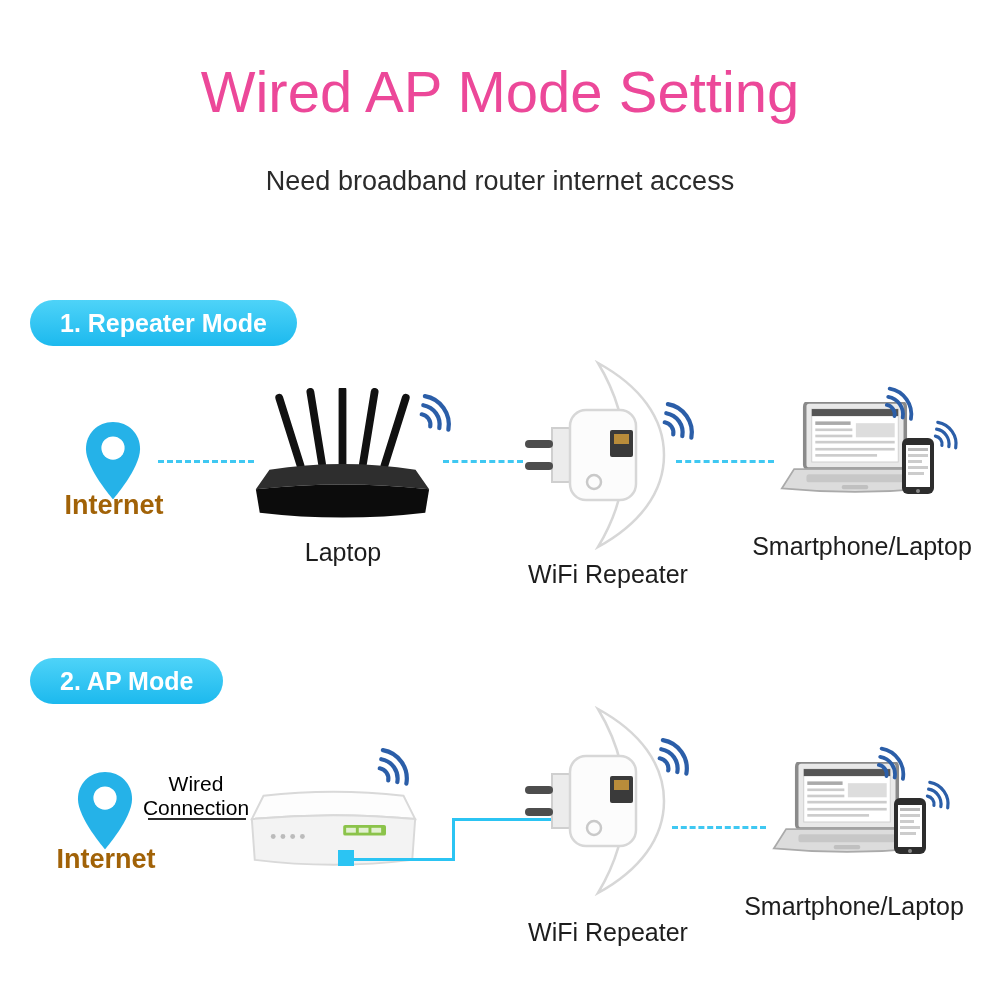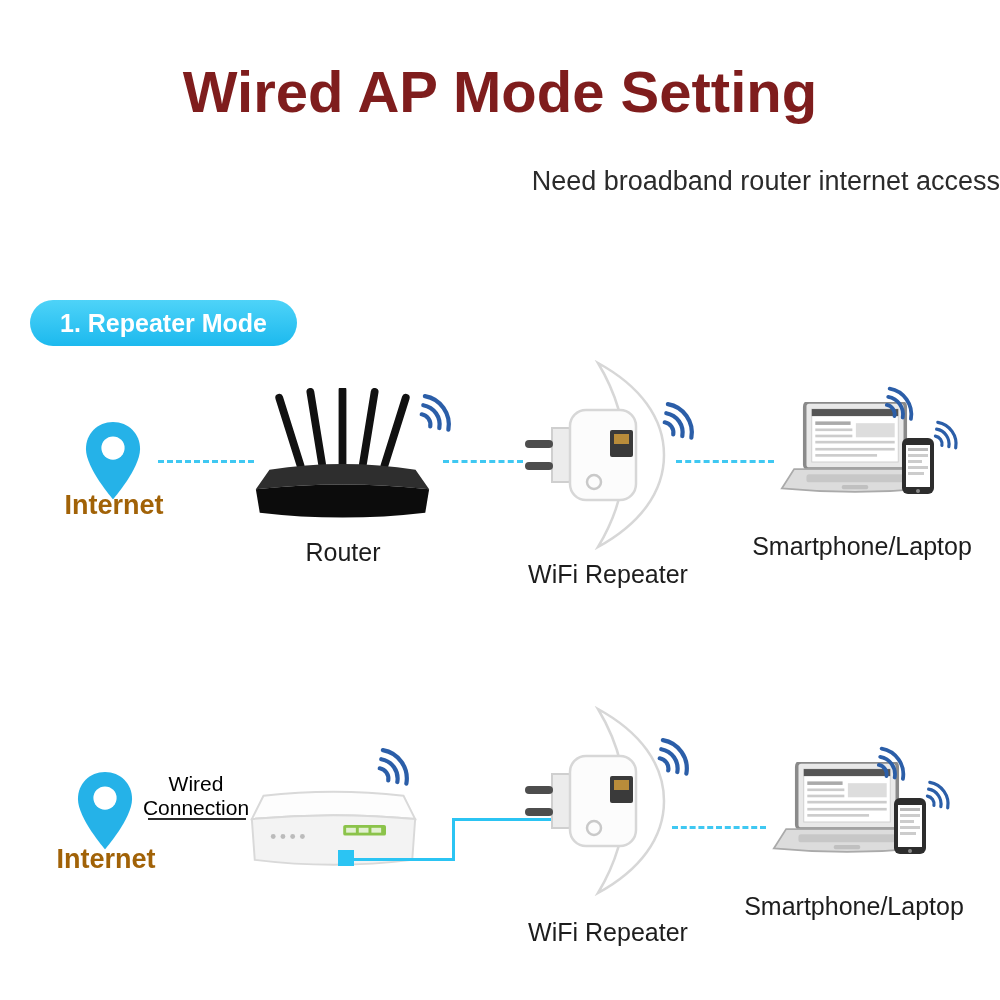--- a/index.html
+++ b/index.html
@@ -2,25 +2,25 @@
 <html><head>
 <meta charset="utf-8">
 <style>
   html, body { margin:0; padding:0; background:#ffffff; }
   .canvas {
     position:relative; width:1000px; height:1000px; background:#ffffff;
     font-family:"Liberation Sans", sans-serif; overflow:hidden; margin:0 auto;
   }
   .title {
     position:absolute; top:58px; left:0; width:100%; margin:0;
-    text-align:center; font-size:58px; font-weight:700; color:#7f1d1d;
+    text-align:center; font-size:58px; font-weight:400; color:#ec4899;
   }
   .subtitle {
     position:absolute; top:166px; left:0; width:100%;
-    text-align:right; font-size:27px; color:#2b2b2b;
+    text-align:center; font-size:27px; color:#2b2b2b;
   }
   .pill {
     position:absolute; height:46px; padding:0 30px;
     display:inline-flex; align-items:center; justify-content:center;
     background:linear-gradient(180deg,#4ed3f8,#1cb9ee);
     color:#ffffff; font-size:25px; font-weight:700; border-radius:26px;
     white-space:nowrap;
   }
   .dash { position:absolute; border-top:3px dashed #3FC8F2; height:0; }
   .solid-h { position:absolute; height:3px; background:#2BC4F3; }
@@ -68,21 +68,21 @@
   </div>
   <div class="dev" style="left:412px; top:380px; width:42px;">
     <svg viewBox="0 0 32 42">
         <g fill="none" stroke="#2B5EA8" stroke-width="3.2" stroke-linecap="round">
       <path d="M7.4 26.1 A8 8 0 0 1 13.9 35.4"></path>
       <path d="M8.6 19.2 A15 15 0 0 1 20.8 36.6"></path>
       <path d="M9.8 12.3 A22 22 0 0 1 27.7 37.8"></path>
     </g>
       </svg>
   </div>
-  <div class="node-label" style="left:258px; top:538px; width:170px;">Router</div>
+  <div class="node-label" style="left:258px; top:538px; width:170px;">Laptop</div>
 
   <div class="dash" style="left:443px; top:460px; width:80px;"></div>
 
   <div class="dev" style="left:522px; top:360px; width:150px;">
     <svg viewBox="0 0 150 190">
       <path d="M76 3 C118 26 142 58 142 95 C142 132 118 164 76 187 C94 157 103 127 103 95 C103 63 94 33 76 3 Z" fill="#ffffff" stroke="#d7d7d7" stroke-width="2.5"></path>
       <path d="M30 68 h16 a10 10 0 0 1 10 10 v34 a10 10 0 0 1 -10 10 h-16 Z" fill="#ececec" stroke="#cfcfcf" stroke-width="2"></path>
       <rect x="3" y="80" width="28" height="8" rx="4" fill="#4d4d4d"></rect>
       <rect x="3" y="102" width="28" height="8" rx="4" fill="#4d4d4d"></rect>
       <rect x="48" y="50" width="66" height="90" rx="16" fill="#fcfcfc" stroke="#d7d7d7" stroke-width="2.5"></rect>
@@ -146,20 +146,21 @@
     <svg viewBox="0 0 32 42">
         <g fill="none" stroke="#2B5EA8" stroke-width="3.2" stroke-linecap="round">
       <path d="M7.4 26.1 A8 8 0 0 1 13.9 35.4"></path>
       <path d="M8.6 19.2 A15 15 0 0 1 20.8 36.6"></path>
       <path d="M9.8 12.3 A22 22 0 0 1 27.7 37.8"></path>
     </g>
       </svg>
   </div>
   <div class="node-label" style="left:752px; top:532px; width:220px;">Smartphone/Laptop</div>
 
+  <div class="pill" style="left:30px; top:658px;">2. AP Mode</div>
 
   <div class="dev" style="left:76px; top:770px; width:58px;">
     <svg viewBox="0 0 60 84">
       <path d="M30 2 C14 2 2 14 2 30 c0 20 28 52 28 52 s28 -32 28 -52 C58 14 46 2 30 2 Z" fill="#25B2E8"></path>
       <circle cx="30" cy="29" r="12" fill="#ffffff"></circle>
     </svg>
   </div>
   <div class="node-label bold" style="left:28px; top:844px; width:156px;">Internet</div>
 
   <div class="small-label" style="left:138px; top:772px; width:116px;">Wired Connection</div>

